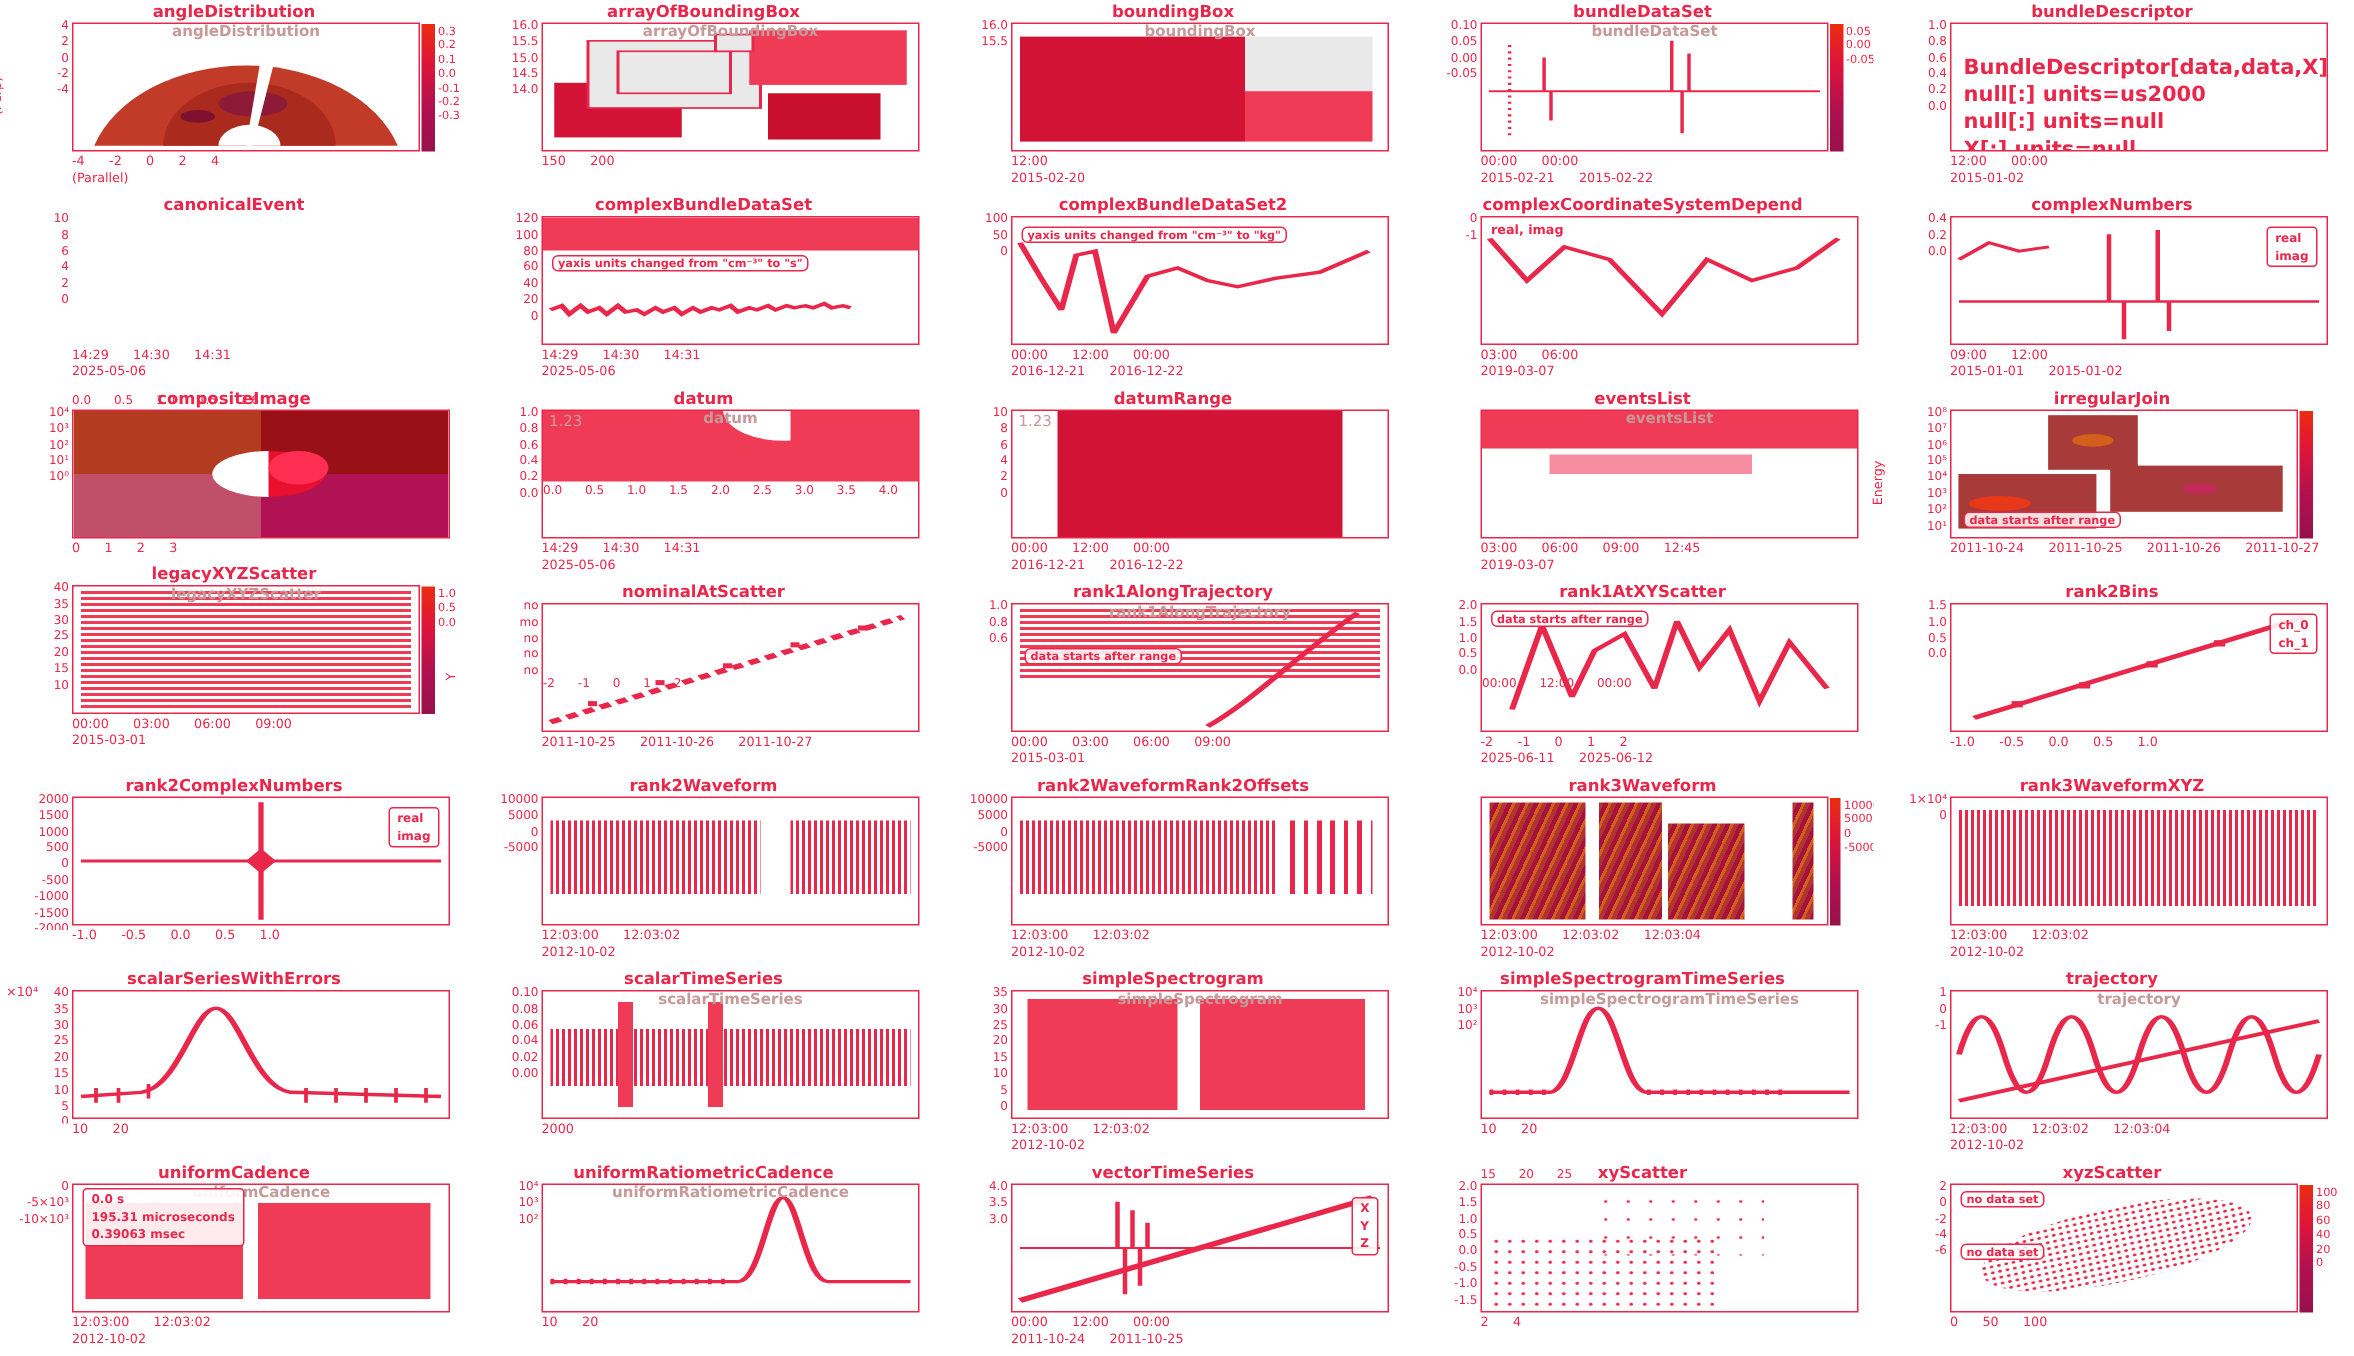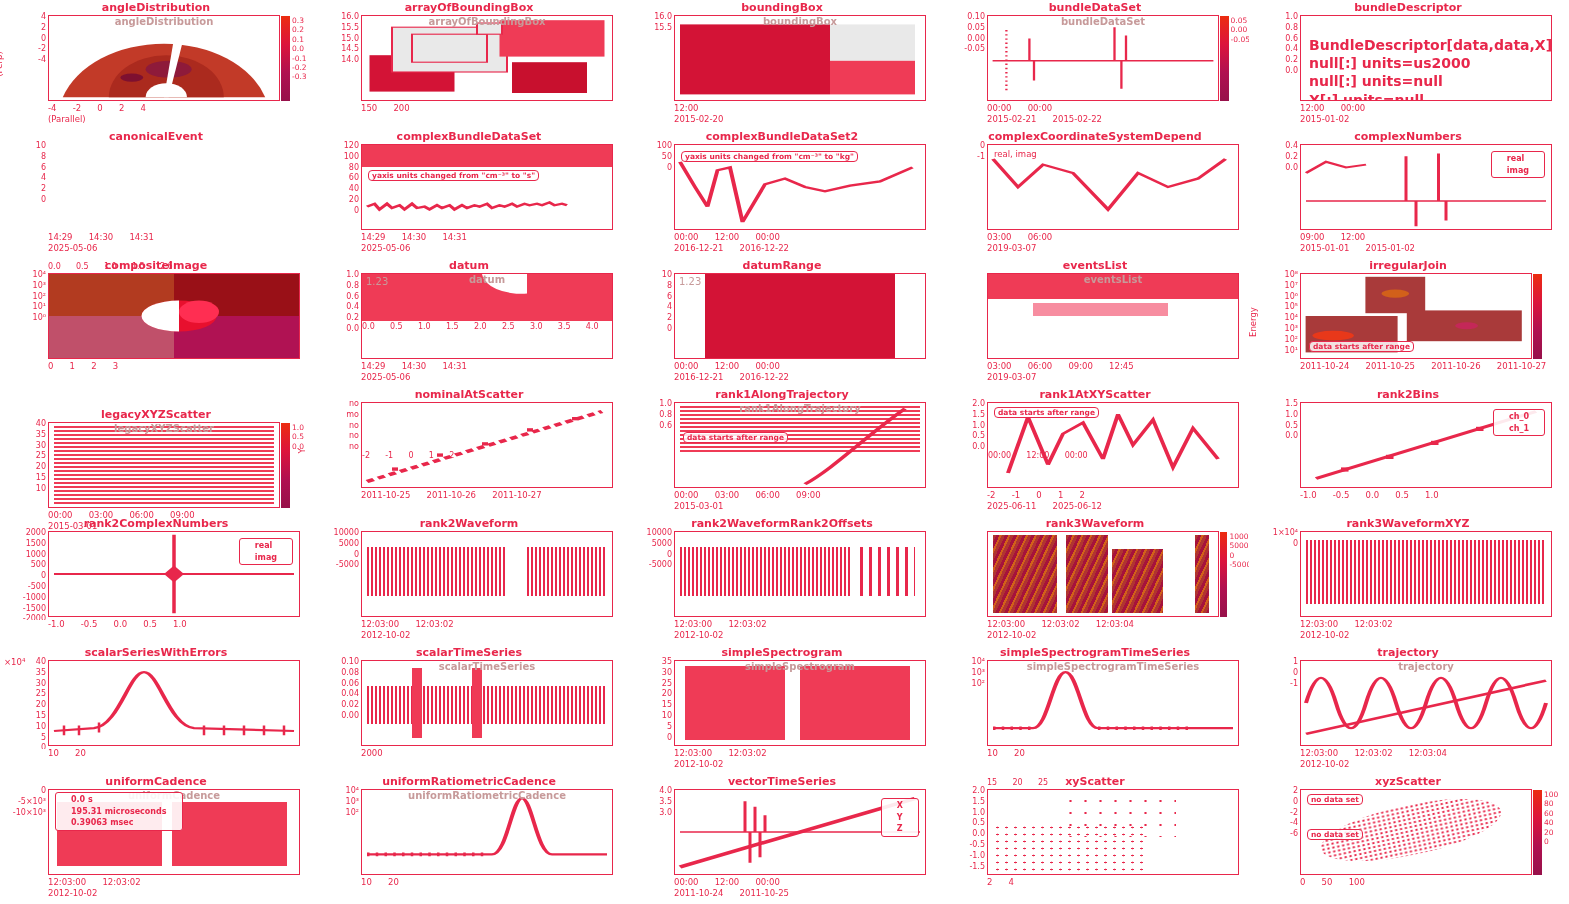--- a/index.html
+++ b/index.html
@@ -10,37 +10,37 @@
   .ptitle{position:absolute;top:-1px;left:0;right:0;text-align:center;font-size:11px;font-weight:bold;color:var(--red);white-space:nowrap}
   .axes{position:absolute;left:46px;top:13px;right:30px;bottom:27px;border:1px solid var(--red);overflow:hidden}
   .axes.nocb{right:10px}
   .ghost{position:absolute;top:0;left:0;right:0;text-align:center;color:var(--ghost);font-size:10px;font-weight:bold;z-index:5;white-space:nowrap}
   .yticks{position:absolute;left:0;top:10px;bottom:24px;width:44px;font-size:8px;text-align:right;white-space:pre-line;line-height:1.35;color:var(--red);overflow:hidden}
   .xticks{position:absolute;left:46px;right:6px;bottom:15px;font-size:8.5px;white-space:pre;overflow:hidden;color:var(--red)}
   .dates{position:absolute;left:46px;right:6px;bottom:4px;font-size:8.5px;white-space:pre;overflow:hidden;color:var(--red)}
   .xalt{position:absolute;left:46px;right:30px;bottom:27px;font-size:8px;white-space:pre;overflow:hidden;color:var(--red);z-index:6}
   .ylab{position:absolute;left:-16px;top:45%;font-size:8.5px;transform:rotate(-90deg);transform-origin:center;color:var(--red);white-space:nowrap}
   .anno{position:absolute;border:1px solid var(--red);border-radius:4px;font-size:7.5px;font-weight:bold;padding:0 3px;background:rgba(255,255,255,.85);color:var(--red);white-space:nowrap;z-index:7}
-  .legend{position:absolute;border:1px solid var(--red);border-radius:3px;font-size:8px;font-weight:bold;padding:1px 15px;background:rgba(255,255,255,.9);color:var(--red);white-space:pre-line;line-height:1.45;z-index:7}
+  .legend{position:absolute;border:1px solid var(--red);border-radius:3px;font-size:8px;font-weight:bold;padding:1px 5px;background:rgba(255,255,255,.9);color:var(--red);white-space:pre-line;line-height:1.45;z-index:7}
   .val{position:absolute;top:2px;left:4px;font-size:10px;color:var(--ghost);z-index:6}
   .cbwrap{position:absolute;right:0;top:14px;bottom:27px;width:29px;display:flex;z-index:4}
   .cbar{width:9px;height:100%;background:linear-gradient(180deg,#ec2c10,#dc143c,#b01050,#97114a)}
   .cbt{font-size:7.5px;white-space:pre-line;line-height:1.25;margin-left:2px;color:var(--red);overflow:hidden}
   .g{position:absolute;inset:0}
   svg.g{width:100%;height:100%}
   .wave{position:absolute;left:2%;right:2%;top:18%;height:58%;background:repeating-linear-gradient(90deg,var(--red) 0 2px,#fff 2px 4px)}
   .stripesH{position:absolute;inset:4% 2%;background:repeating-linear-gradient(180deg,var(--band) 0 2px,#fff 2px 4px)}
   .stripesD{position:absolute;background:repeating-linear-gradient(115deg,#b03530 0 3px,#a6123c 3px 6px,#d2601a 6px 8px)}
   .dots{position:absolute;background-image:radial-gradient(var(--red) 1px,transparent 1.4px);background-size:9px 7px}
   .dots.dense{background-size:5px 4px}
   .blk{position:absolute;background:var(--band)}
   .blk.dk{background:var(--fill)}
   .gapwhite{position:absolute;background:#fff}
   .textblock{position:absolute;top:20px;left:8px;right:4px;font-size:14px;font-weight:bold;color:var(--red);white-space:pre-line;line-height:1.3}
-  .cat{position:absolute;top:4px;left:6px;right:6px;font-size:8.5px;font-weight:normal;color:var(--red);white-space:pre;z-index:6}
+  .cat{position:absolute;top:4px;left:6px;right:6px;font-size:8.5px;font-weight:bold;color:var(--red);white-space:pre;z-index:6}
   .topticks{position:absolute;left:46px;right:30px;top:2px;font-size:8px;white-space:pre;color:var(--red);z-index:6}
 </style>
 </head>
 <body>
 
 <div id="canvas">
 
   <div class="panel" style="left:2px;top:2px">
     <div class="ptitle">angleDistribution</div>
     <div class="ylab">(Perp)</div>
@@ -322,21 +322,21 @@
         <ellipse cx="72" cy="37" rx="5" ry="2.5" fill="#c42858"></ellipse>
       </svg>
       <div class="anno" style="left:8px;bottom:6px">data starts after range</div>
     </div>
     <div class="cbwrap">
         <div class="cbar"></div>
       </div>
     <div class="xticks">2011-10-24      2011-10-25      2011-10-26      2011-10-27</div>
   </div>
 
-  <div class="panel" style="left:2px;top:409px">
+  <div class="panel" style="left:2px;top:377px">
     <div class="ptitle">legacyXYZScatter</div>
     <div class="yticks">40
 35
 30
 25
 20
 15
 10</div>
     <div class="axes">
       <div class="ghost">legacyXYZScatter</div>

